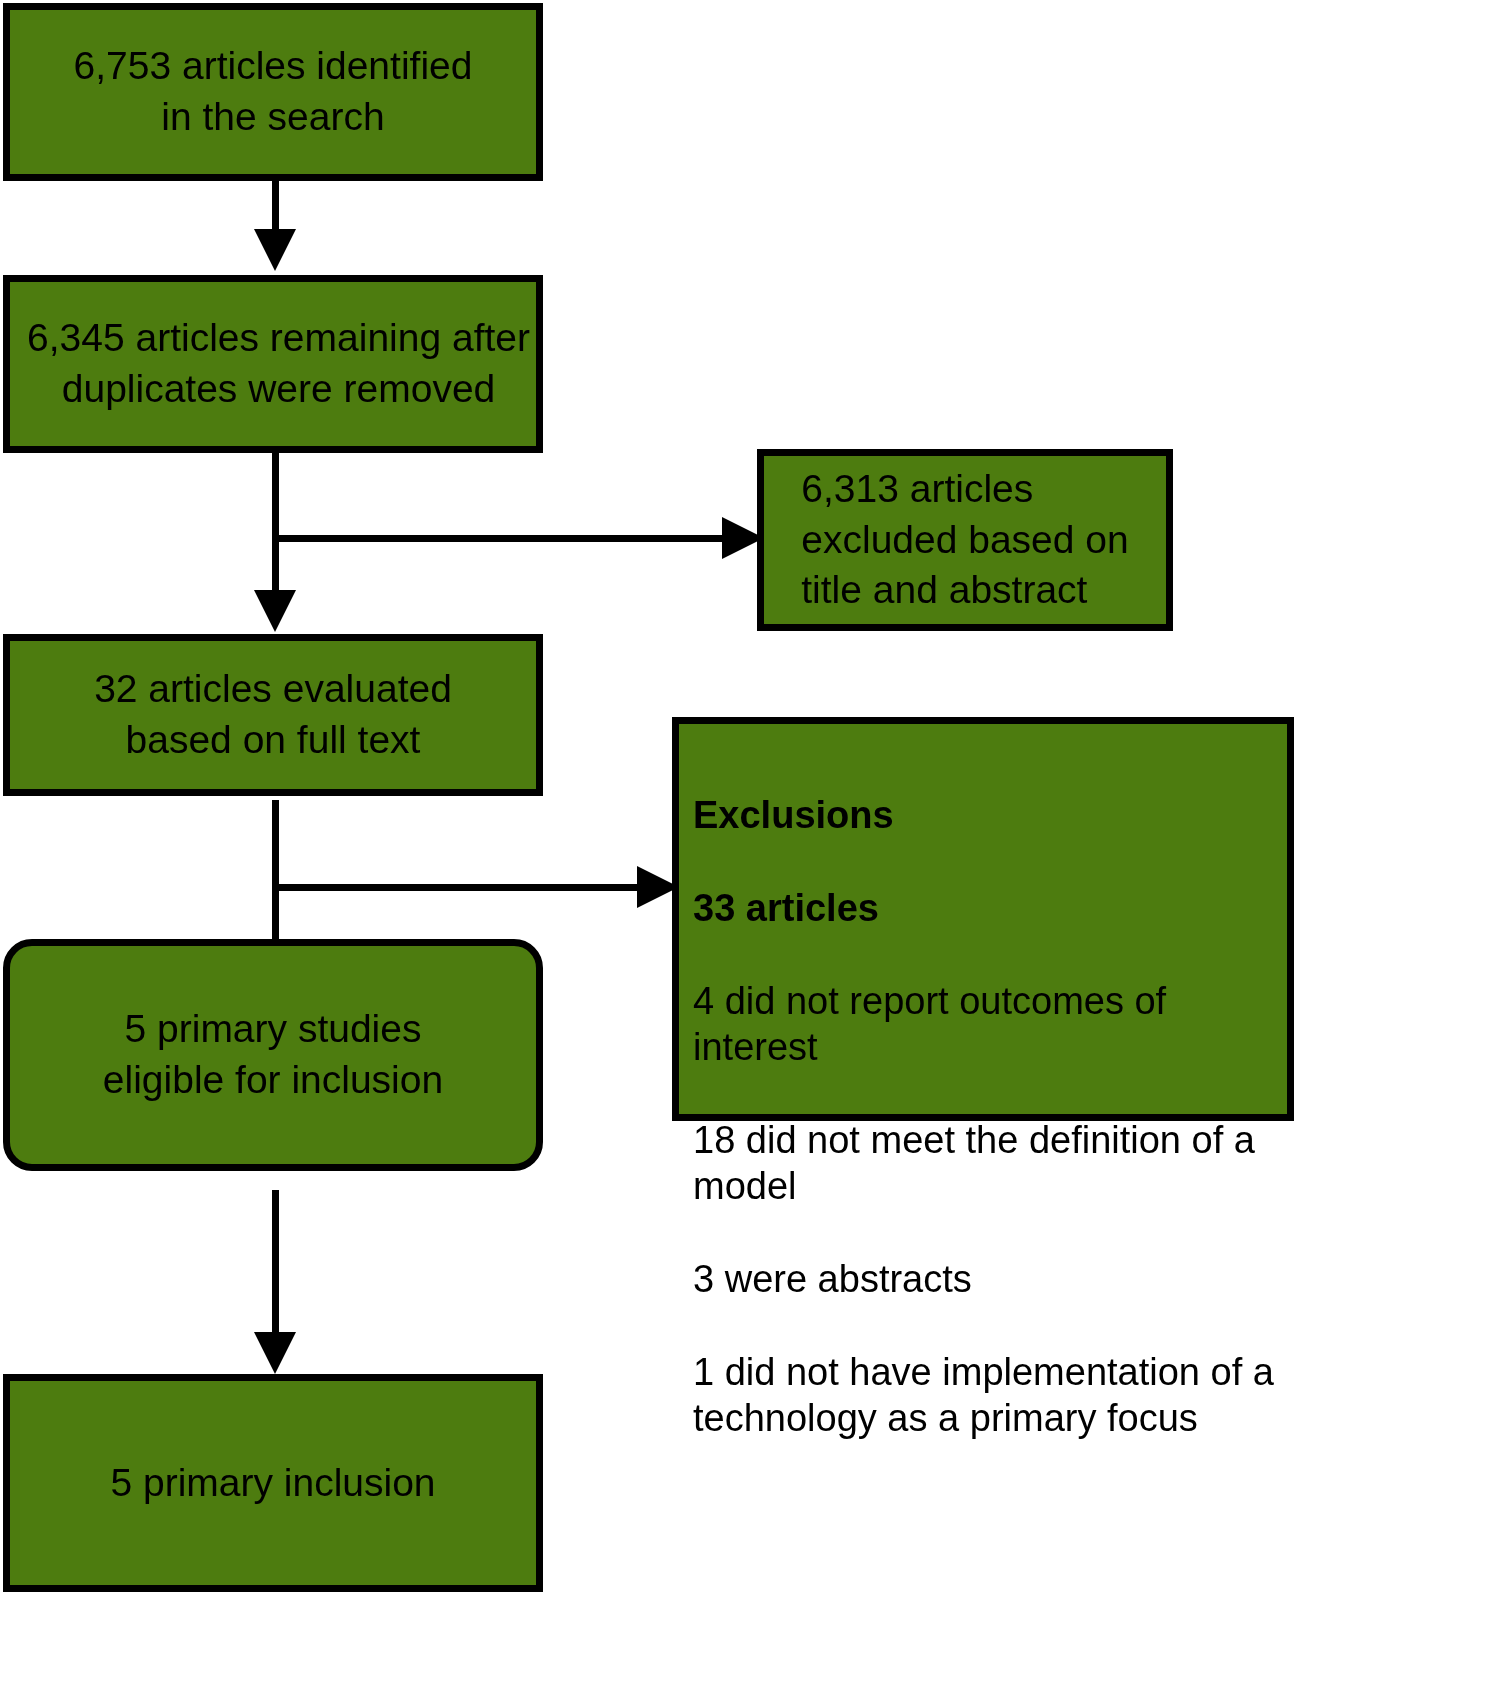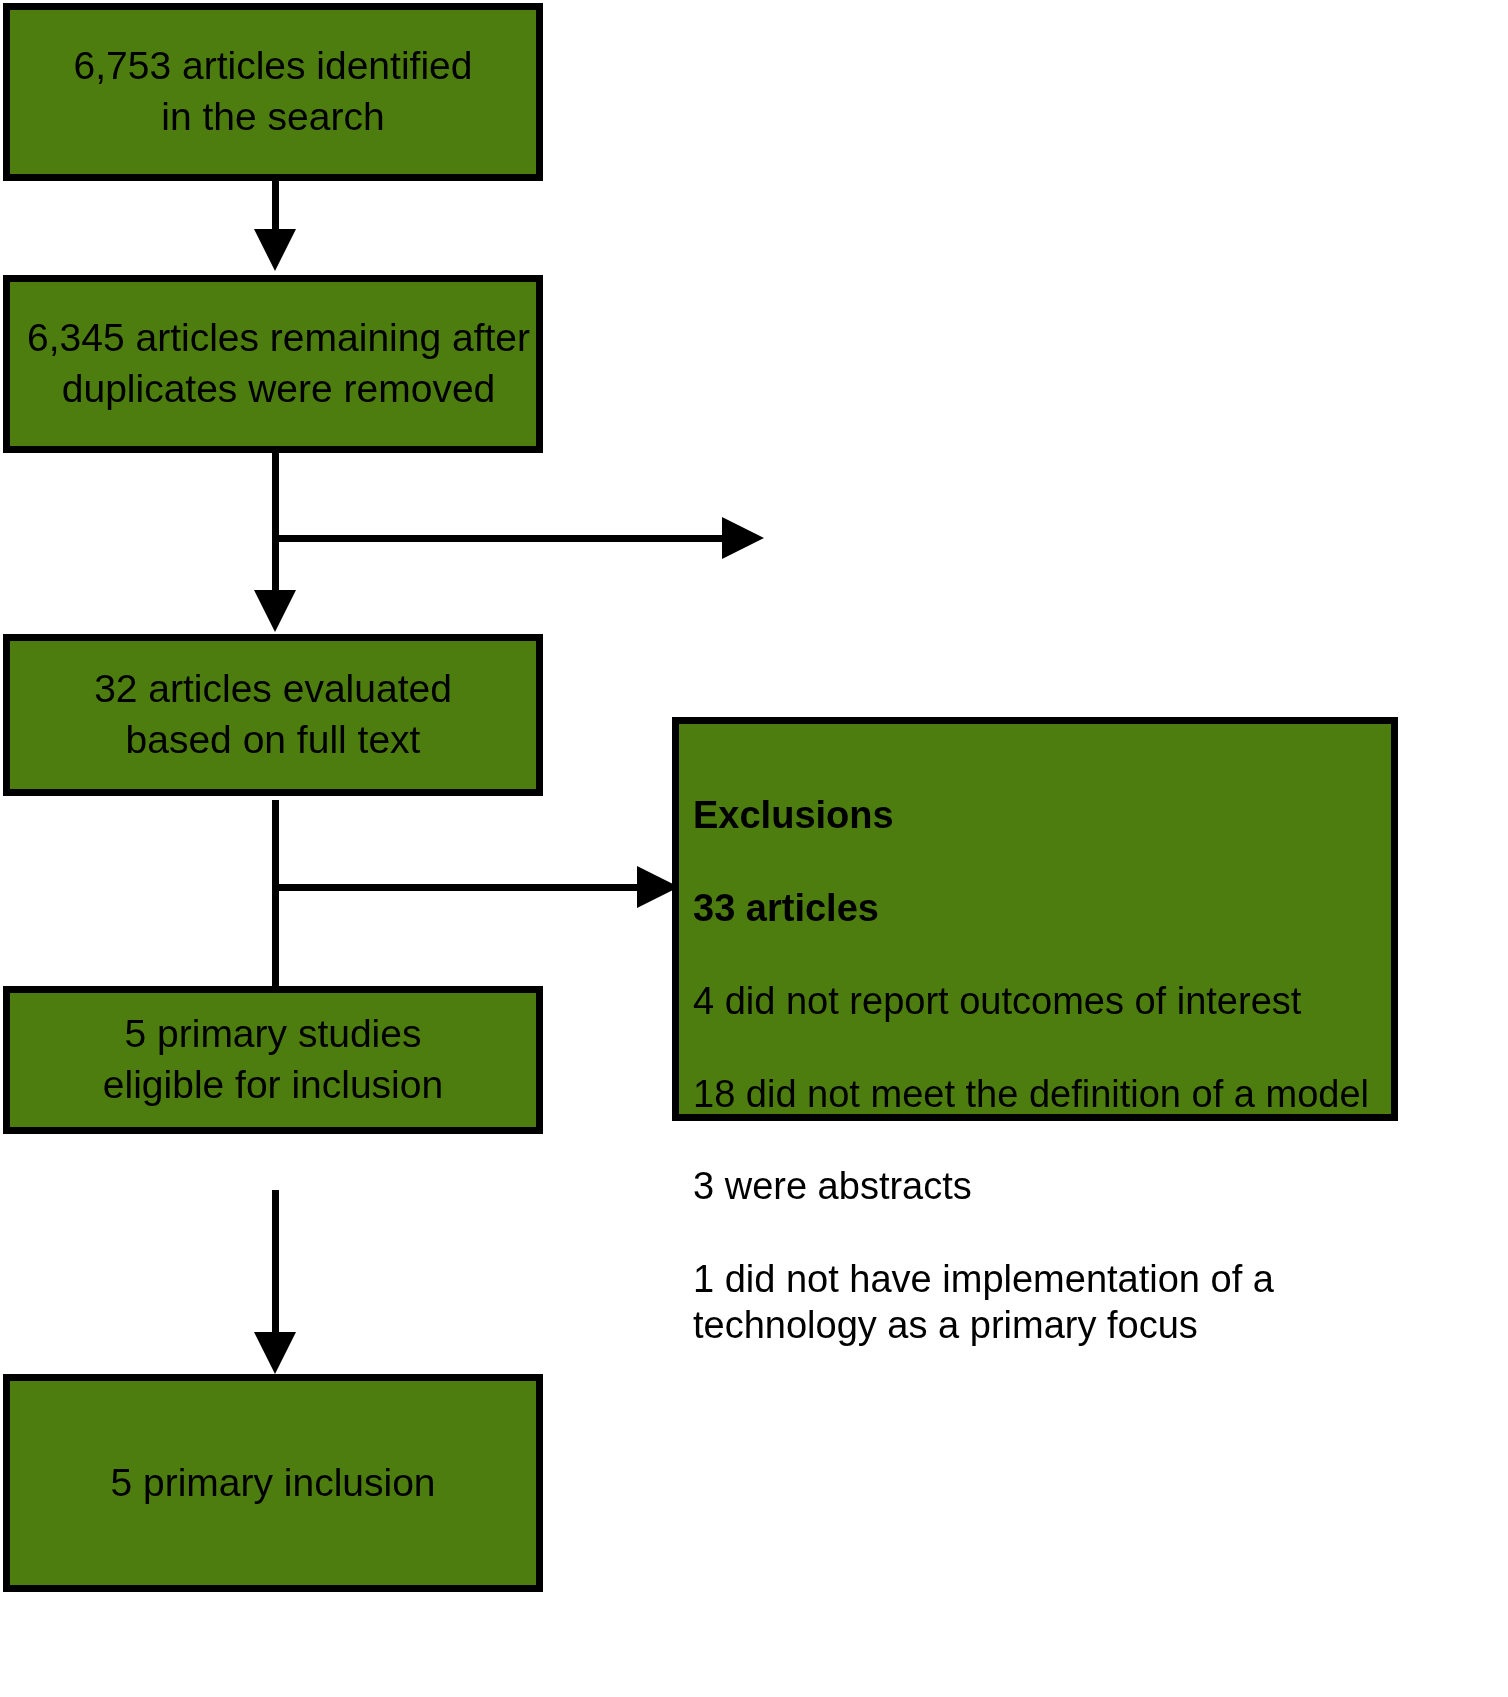--- a/index.html
+++ b/index.html
@@ -32,31 +32,31 @@
     font-size: 39px;
     line-height: 1.30;
     color: #000000;
     white-space: pre-line;
     padding: 0 6px;
   }
   
   #box-identified { left: 3px;  top: 3px;    width: 540px; height: 178px; }
   #box-duplicates { left: 3px;  top: 275px;  width: 540px; height: 178px; justify-content: flex-end; }
   #box-fulltext   { left: 3px;  top: 634px;  width: 540px; height: 162px; }
-  #box-eligible   { left: 3px;  top: 986px;  width: 540px; height: 148px; }
+  #box-eligible   { left: 3px;  top: 939px;  width: 540px; height: 232px; border-radius: 29px; }
   #box-inclusion  { left: 3px;  top: 1374px; width: 540px; height: 218px; }
 
   
   #box-excluded-title {
     left: 757px; top: 449px; width: 416px; height: 182px;
   }
   #box-excluded-title .label { text-align: left; }
 
   #box-exclusions {
-    left: 672px; top: 717px; width: 726px; height: 404px;
+    left: 672px; top: 717px; width: 622px; height: 404px;
     align-items: flex-start;
     justify-content: flex-start;
     padding: 22px 10px 10px 14px;
   }
   #box-exclusions .label {
     text-align: left;
     padding: 0;
     font-size: 38px;
     line-height: 1.22;
   }
@@ -113,20 +113,25 @@
     <div class="label">6,345 articles remaining after
 duplicates were removed</div>
   </div>
 
   <div class="vline" style="left:272px; top:453px; height:140px;"></div>
   <div class="arrow-down" style="left:254px; top:590px;"></div>
 
   <div class="hline" style="left:276px; top:535px; width:450px;"></div>
   <div class="arrow-right" style="left:722px; top:517px;"></div>
 
+  <div class="node" id="box-excluded-title">
+    <div class="label">6,313 articles
+excluded based on
+title and abstract</div>
+  </div>
 
   <div class="node" id="box-fulltext">
     <div class="label">32 articles evaluated
 based on full text</div>
   </div>
 
   <div class="vline" style="left:272px; top:800px; height:190px;"></div>
 
   <div class="hline" style="left:276px; top:884px; width:365px;"></div>
   <div class="arrow-right" style="left:637px; top:866px;"></div>

